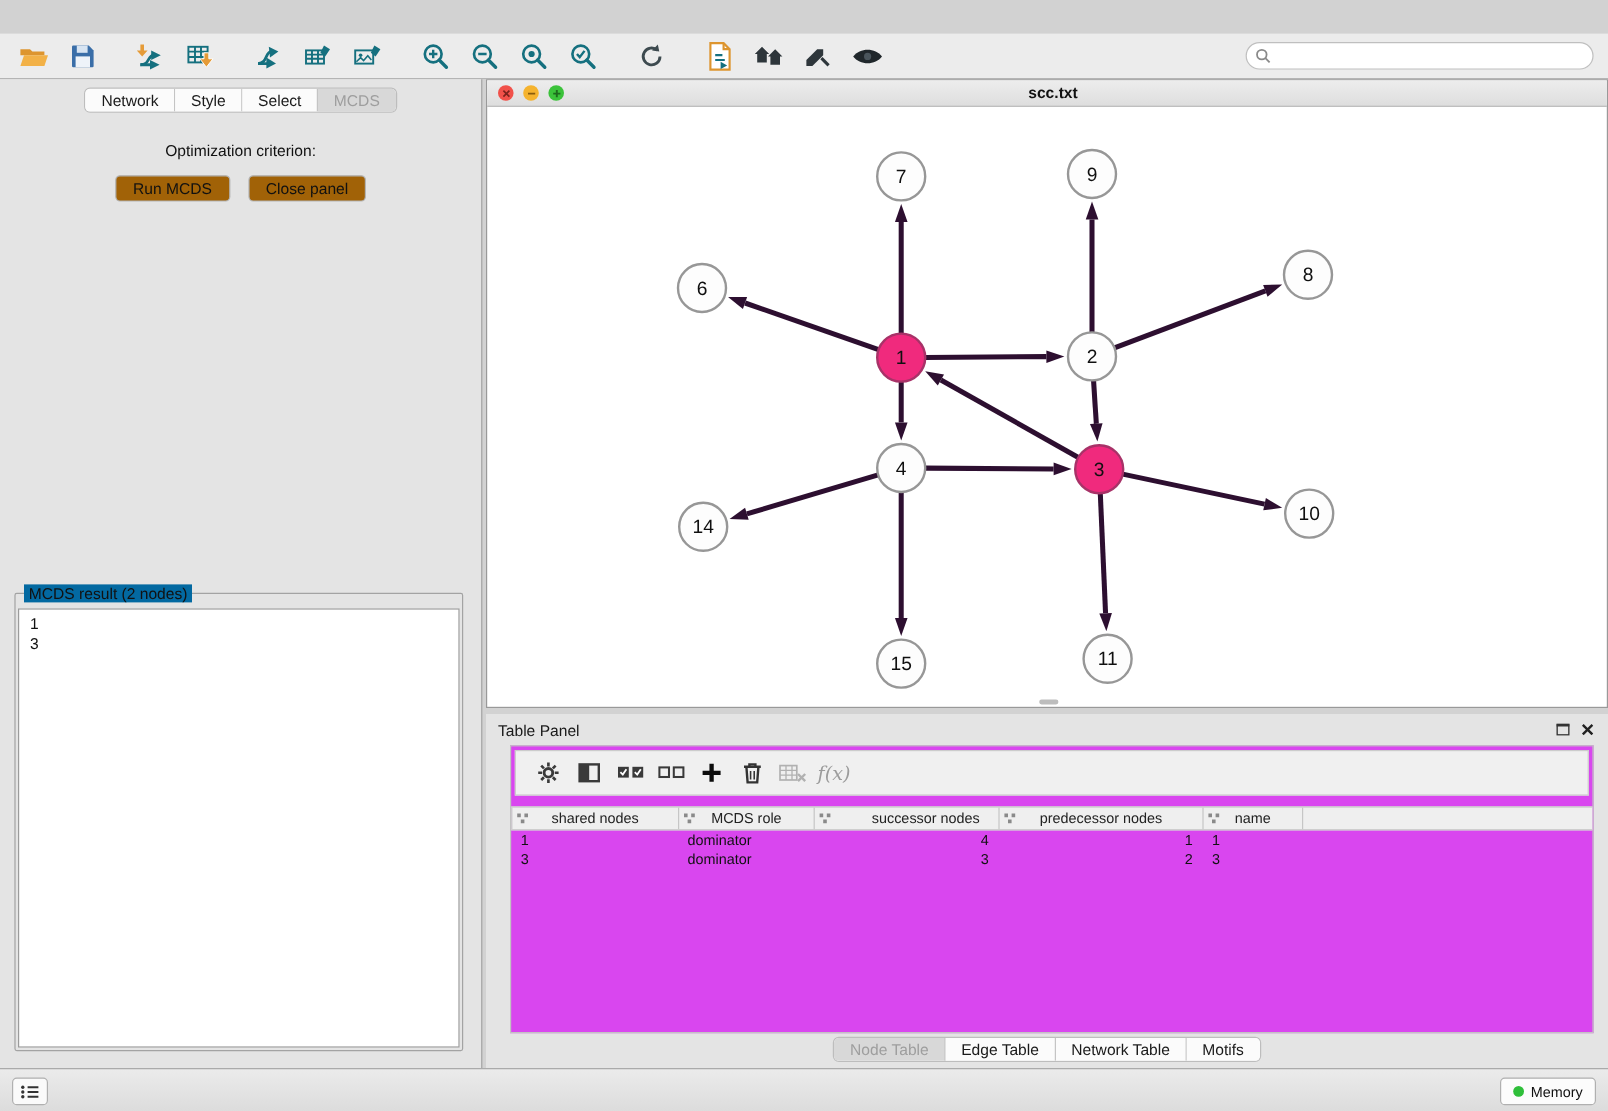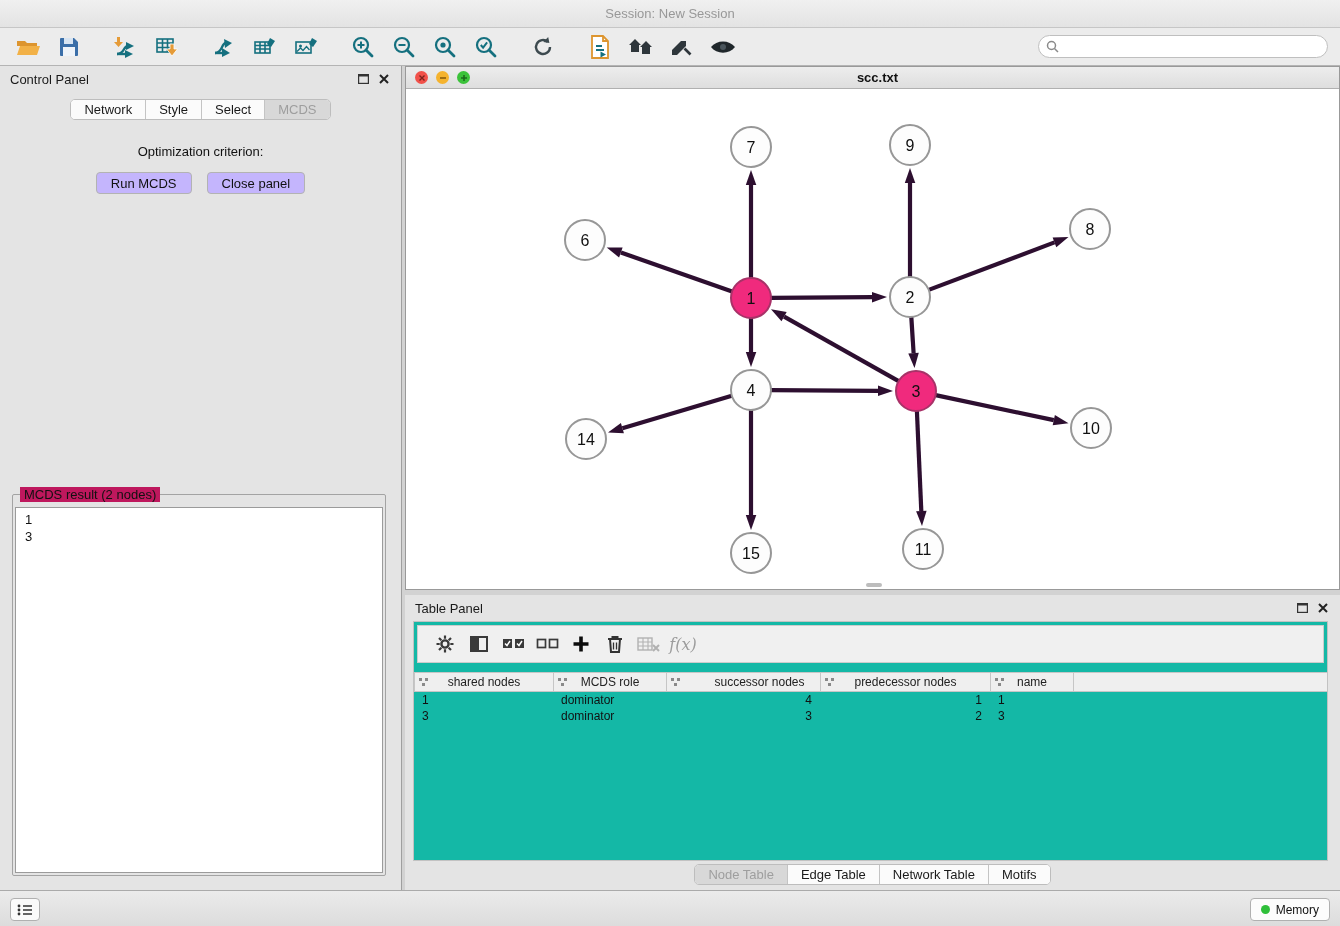--- a/index.html
+++ b/index.html
@@ -32,43 +32,43 @@
   .seg-bar { display:flex; justify-content:center; margin-top:7px; }
   .seg { display:flex; border:1px solid #bdbdbd; border-radius:5px; overflow:hidden; background:#fbfbfb; }
   .seg-item { padding:2px 13px; font-size:13px; color:#1a1a1a; background:#fbfbfb; cursor:default; }
   .seg-item:not(:last-child){ border-right:1px solid #c4c4c4; }
   .seg-item.active { background:#d8d8d8; color:#9e9e9e; }
   .opt-label { margin-top:24px; text-align:center; font-size:13px; color:#111; }
   .dropdown { margin:9px auto 0; width:308px; height:23px; background:#fff; border:1px solid #b3b3b3;
     border-radius:4px; display:flex; align-items:center; padding:0 5px 0 9px; font-size:13px; }
   .dd-arrows { margin-left:auto; display:flex; }
   .btn-row { margin-top:13px; display:flex; justify-content:center; gap:15px; }
-  .push-btn { height:22px; padding:0 14px; background:#c4b5fd; border:1px solid #b3b3b3; border-radius:4px;
+  .push-btn { height:22px; padding:0 14px; background:#a16207; border:1px solid #b3b3b3; border-radius:4px;
     font-size:13px; color:#111; font-family:inherit; }
   .result-group { position:absolute; left:12px; top:428px; width:374px; height:382px;
     border:1px solid #a3a3a3; border-radius:2px; }
-  .result-title { position:absolute; top:-8px; left:7px; background:#be185d; padding:0 4px; font-size:13px; color:#111; }
+  .result-title { position:absolute; top:-8px; left:7px; background:#0369a1; padding:0 4px; font-size:13px; color:#111; }
   .result-list { position:absolute; left:2px; right:2px; top:12px; bottom:2px; background:#fff;
     border:1px solid #9b9b9b; font-size:13px; padding:3px 9px; overflow:hidden; }
   .result-item { line-height:17px; color:#111; }
 
   
   .network-window { position:absolute; left:405px; top:66px; width:935px; height:524px;
     background:#fff; border:1px solid #999; }
   .nw-titlebar { height:22px; background:linear-gradient(#ededed,#dedede); border-bottom:1px solid #b0b0b0;
     position:relative; text-align:center; font-size:13px; font-weight:bold; line-height:22px; color:#111;padding-left:10px; }
   .traffic { position:absolute; left:9px; top:4px; display:flex; gap:8px; }
   .light { width:13px; height:13px; border-radius:50%; display:flex; align-items:center; justify-content:center; }
   .light.red{ background:#f1514a; } .light.yellow{ background:#f5b32e; } .light.green{ background:#3bc23a; }
   #network-svg { position:absolute; left:0; top:22px; }
   .h-thumb { position:absolute; left:460px; bottom:2px; width:16px; height:4px; background:#bdbdbd; border-radius:2px; }
 
   
   .table-panel { position:absolute; left:405px; top:595px; width:935px; height:295px; background:#e4e4e4; }
-  .tp-body { position:absolute; left:8px; right:12px; top:26px; height:240px; background:#14b8a6; border:1px solid #c2c2c2; }
+  .tp-body { position:absolute; left:20px; right:12px; top:26px; height:240px; background:#d946ef; border:1px solid #c2c2c2; }
   .tp-toolbar { margin:3px; height:38px; background:#f0f0f0; border:1px solid #cccccc;
     display:flex; align-items:center; padding:0 10px; }
   .tp-tool { width:34px; height:30px; display:flex; align-items:center; justify-content:center; }
   .fx { font-family:"DejaVu Serif","Liberation Serif",serif; font-style:italic; font-size:16px; color:#9c9c9c; }
   .table-header { display:flex; margin-top:9px; border-top:1px solid #c6c6c6; border-bottom:1px solid #c6c6c6; background:#efefef; }
   .th { height:18px; border-left:1px solid #c6c6c6; position:relative;
     display:flex; align-items:center; justify-content:center; font-size:12px; color:#222; }
   .th:last-child { border-right:1px solid #c6c6c6; }
   .th .th-icon { position:absolute; left:3px; top:4px; }
   .tr { display:flex; }
@@ -82,23 +82,20 @@
     border:1px solid #b0b0b0; border-radius:4px; display:flex; align-items:center; justify-content:center; }
   .memory-btn { position:absolute; right:10px; top:7px; height:23px; padding:0 10px; background:#fcfcfc;
     border:1px solid #b0b0b0; border-radius:4px; display:flex; align-items:center; gap:6px; font-size:12px; color:#111; }
   .green-dot { width:9px; height:9px; border-radius:50%; background:#2fbf3a; }
 </style>
 </head>
 <body>
 
 <div class="app">
 
-  <div class="titlebar">
-    <span>Session: New Session</span>
-  </div>
 
   <div class="toolbar">
     <div class="tb-btn">
       <svg width="26" height="24">
           <path d="M2 6h8l2 2h10v3H2z" fill="#dd952f"></path>
           <path d="M2 20l3-9h20l-3 9z" fill="#f2b147"></path>
         </svg>
     </div>
     <div class="tb-btn">
       <svg width="24" height="24">
@@ -217,36 +214,20 @@
     <div class="search-box">
       <svg width="13" height="13">
           <circle cx="5.5" cy="5.5" r="4" fill="none" stroke="#8a8a8a" stroke-width="1.5"></circle>
           <line x1="8.5" y1="8.5" x2="12" y2="12" stroke="#8a8a8a" stroke-width="1.5"></line>
         </svg>
       <input type="text" style="">
     </div>
   </div>
 
   <div class="control-panel">
-    <div class="panel-header">
-      <span>Control Panel</span>
-      <span class="panel-btns">
-        <span class="panel-btn">
-          <svg width="11" height="10">
-              <rect x="0.5" y="0.5" width="10" height="9" fill="none" stroke="#333" stroke-width="1.4"></rect>
-              <path d="M0 1.5h11" stroke="#333" stroke-width="2"></path>
-            </svg>
-        </span>
-        <span class="panel-btn">
-          <svg width="10" height="10">
-              <path d="M1 1l8 8M9 1L1 9" stroke="#222" stroke-width="2"></path>
-            </svg>
-        </span>
-      </span>
-    </div>
     <div class="seg-bar">
       <div class="seg" id="cp-tabs">
           <div class="seg-item">Network</div>
           <div class="seg-item">Style</div>
           <div class="seg-item">Select</div>
           <div class="seg-item active">MCDS</div>
         </div>
     </div>
     <div class="opt-label">Optimization criterion:</div>
     <div class="btn-row">

